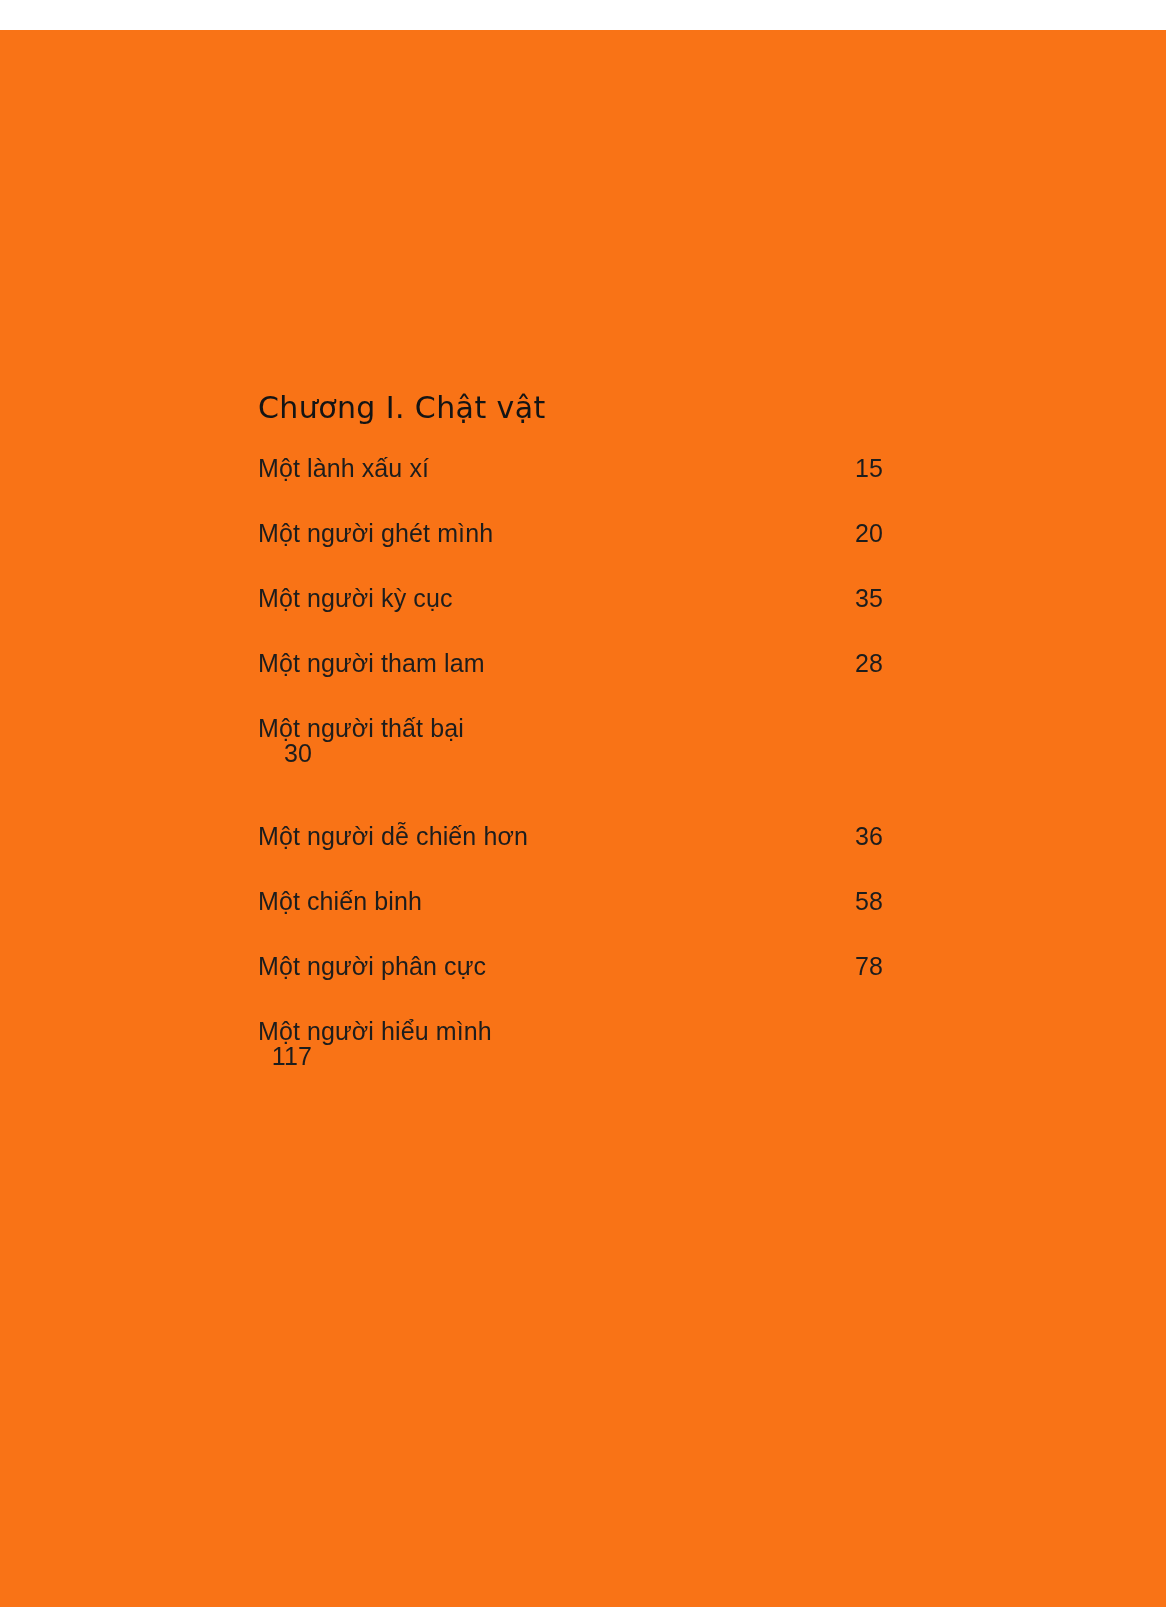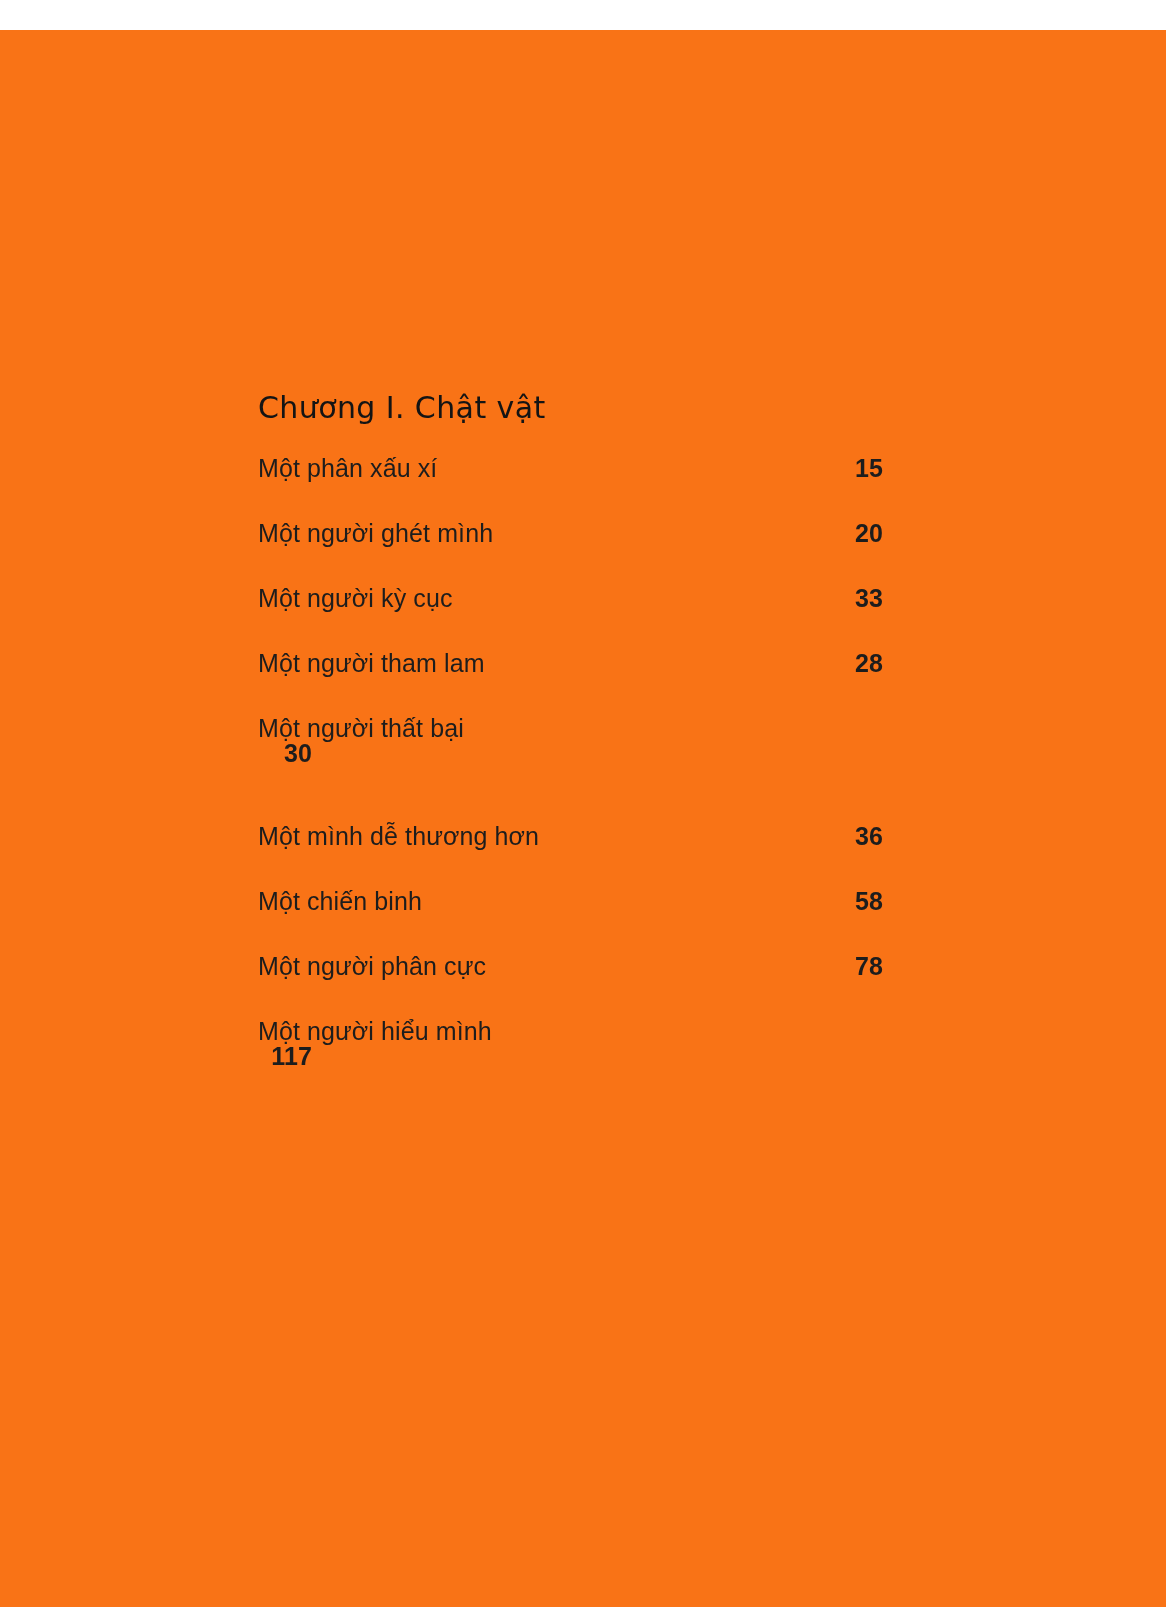--- a/index.html
+++ b/index.html
@@ -70,64 +70,63 @@
   }
   .entry-spacer {
     flex: 1 1 auto;
     min-width: 12px;
   }
   .entry-page {
     flex: 0 0 auto;
     text-align: right;
     min-width: 54px;
     font-variant-numeric: lining-nums;
-    font-weight: bold;
   }
 </style>
 </head>
 <body>
 
 <div class="page">
   <div class="toc">
 
     <section class="chapter-block">
       <h2 class="chapter-title">Chương I. Chật vật</h2>
       <ul class="entries">
         <li class="entry">
-          <span class="entry-title">Một phân xấu xí</span>
+          <span class="entry-title">Một lành xấu xí</span>
           <span class="entry-spacer"></span>
           <span class="entry-page">15</span>
         </li>
         <li class="entry">
           <span class="entry-title">Một người ghét mình</span>
           <span class="entry-spacer"></span>
           <span class="entry-page">20</span>
         </li>
         <li class="entry">
           <span class="entry-title">Một người kỳ cục</span>
           <span class="entry-spacer"></span>
-          <span class="entry-page">33</span>
+          <span class="entry-page">35</span>
         </li>
         <li class="entry">
           <span class="entry-title">Một người tham lam</span>
           <span class="entry-spacer"></span>
           <span class="entry-page">28</span>
         </li>
         <li class="entry">
           <span class="entry-title">Một người thất bại</span>
           <span class="entry-spacer"></span>
           <span class="entry-page">30</span>
         </li>
       </ul>
     </section>
 
     <section class="chapter-block">
       <ul class="entries">
         <li class="entry">
-          <span class="entry-title">Một mình dễ thương hơn</span>
+          <span class="entry-title">Một người dễ chiến hơn</span>
           <span class="entry-spacer"></span>
           <span class="entry-page">36</span>
         </li>
         <li class="entry">
           <span class="entry-title">Một chiến binh</span>
           <span class="entry-spacer"></span>
           <span class="entry-page">58</span>
         </li>
         <li class="entry">
           <span class="entry-title">Một người phân cực</span>

